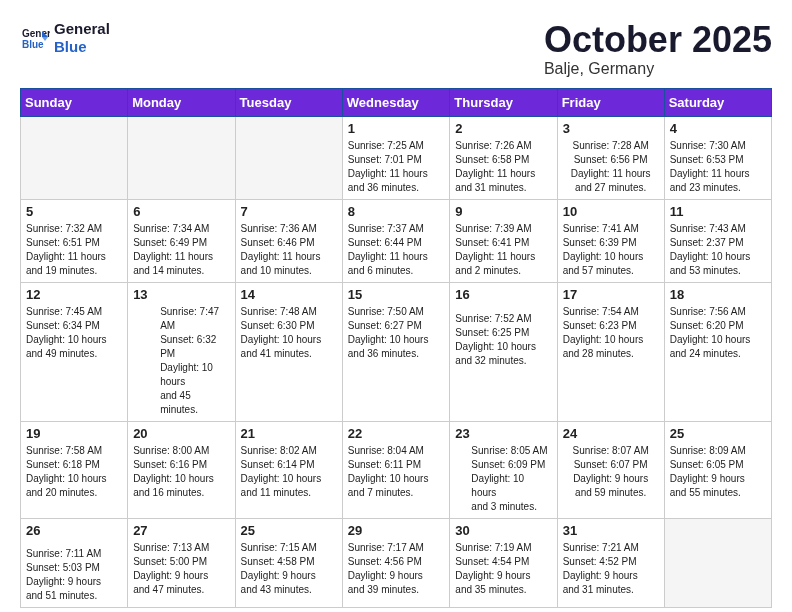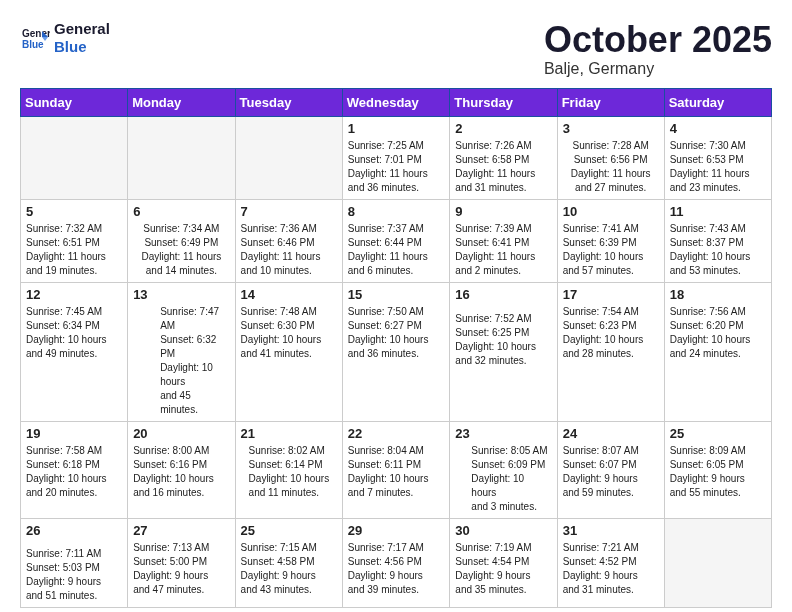--- a/index.html
+++ b/index.html
@@ -148,21 +148,21 @@
       <tr>
         <td>
           <span class="day-number">5</span>
           <div class="day-info" style="white-space: pre-line;">Sunrise: 7:32 AM
 Sunset: 6:51 PM
 Daylight: 11 hours
 and 19 minutes.</div>
         </td>
         <td>
           <span class="day-number">6</span>
-          <div class="day-info" style="white-space: pre-line; text-align: center;">Sunrise: 7:34 AM
+          <div class="day-info" style="white-space: pre-line;">Sunrise: 7:34 AM
 Sunset: 6:49 PM
 Daylight: 11 hours
 and 14 minutes.</div>
         </td>
         <td>
           <span class="day-number">7</span>
           <div class="day-info" style="white-space: pre-line;">Sunrise: 7:36 AM
 Sunset: 6:46 PM
 Daylight: 11 hours
 and 10 minutes.</div>
@@ -184,21 +184,21 @@
         <td>
           <span class="day-number">10</span>
           <div class="day-info" style="white-space: pre-line;">Sunrise: 7:41 AM
 Sunset: 6:39 PM
 Daylight: 10 hours
 and 57 minutes.</div>
         </td>
         <td>
           <span class="day-number">11</span>
           <div class="day-info" style="white-space: pre-line;">Sunrise: 7:43 AM
-Sunset: 8:37 PM
+Sunset: 2:37 PM
 Daylight: 10 hours
 and 53 minutes.</div>
         </td>
       </tr>
       <tr>
         <td>
           <span class="day-number">12</span>
           <div class="day-info" style="white-space: pre-line;">Sunrise: 7:45 AM
 Sunset: 6:34 PM
 Daylight: 10 hours
@@ -257,42 +257,42 @@
         </td>
         <td>
           <span class="day-number">20</span>
           <div class="day-info" style="white-space: pre-line;">Sunrise: 8:00 AM
 Sunset: 6:16 PM
 Daylight: 10 hours
 and 16 minutes.</div>
         </td>
         <td>
           <span class="day-number">21</span>
-          <div class="day-info" style="white-space: pre-line; margin-left: 8px;">Sunrise: 8:02 AM
+          <div class="day-info" style="white-space: pre-line;">Sunrise: 8:02 AM
 Sunset: 6:14 PM
 Daylight: 10 hours
 and 11 minutes.</div>
         </td>
         <td>
           <span class="day-number">22</span>
           <div class="day-info" style="white-space: pre-line;">Sunrise: 8:04 AM
 Sunset: 6:11 PM
 Daylight: 10 hours
 and 7 minutes.</div>
         </td>
         <td>
           <span class="day-number">23</span>
           <div class="day-info" style="white-space: pre-line; margin-left: 16px;">Sunrise: 8:05 AM
 Sunset: 6:09 PM
 Daylight: 10 hours
 and 3 minutes.</div>
         </td>
         <td>
           <span class="day-number">24</span>
-          <div class="day-info" style="white-space: pre-line;">Sunrise: 8:07 AM
+          <div class="day-info" style="white-space: pre-line; text-align: center;">Sunrise: 8:07 AM
 Sunset: 6:07 PM
 Daylight: 9 hours
 and 59 minutes.</div>
         </td>
         <td>
           <span class="day-number">25</span>
           <div class="day-info" style="white-space: pre-line;">Sunrise: 8:09 AM
 Sunset: 6:05 PM
 Daylight: 9 hours
 and 55 minutes.</div>

